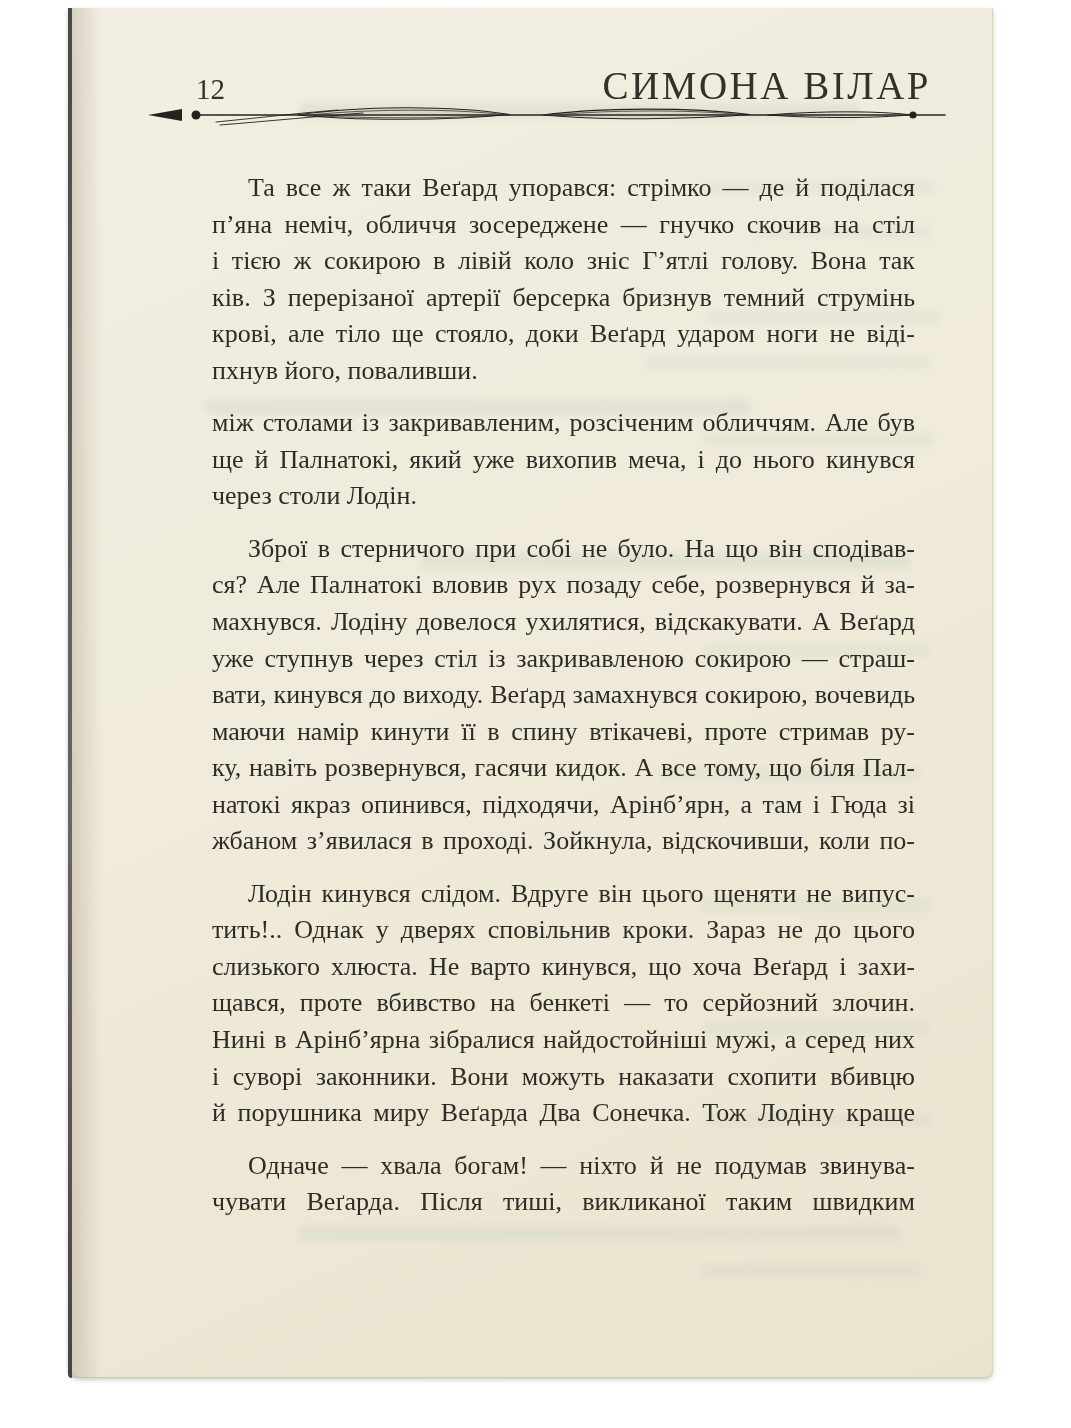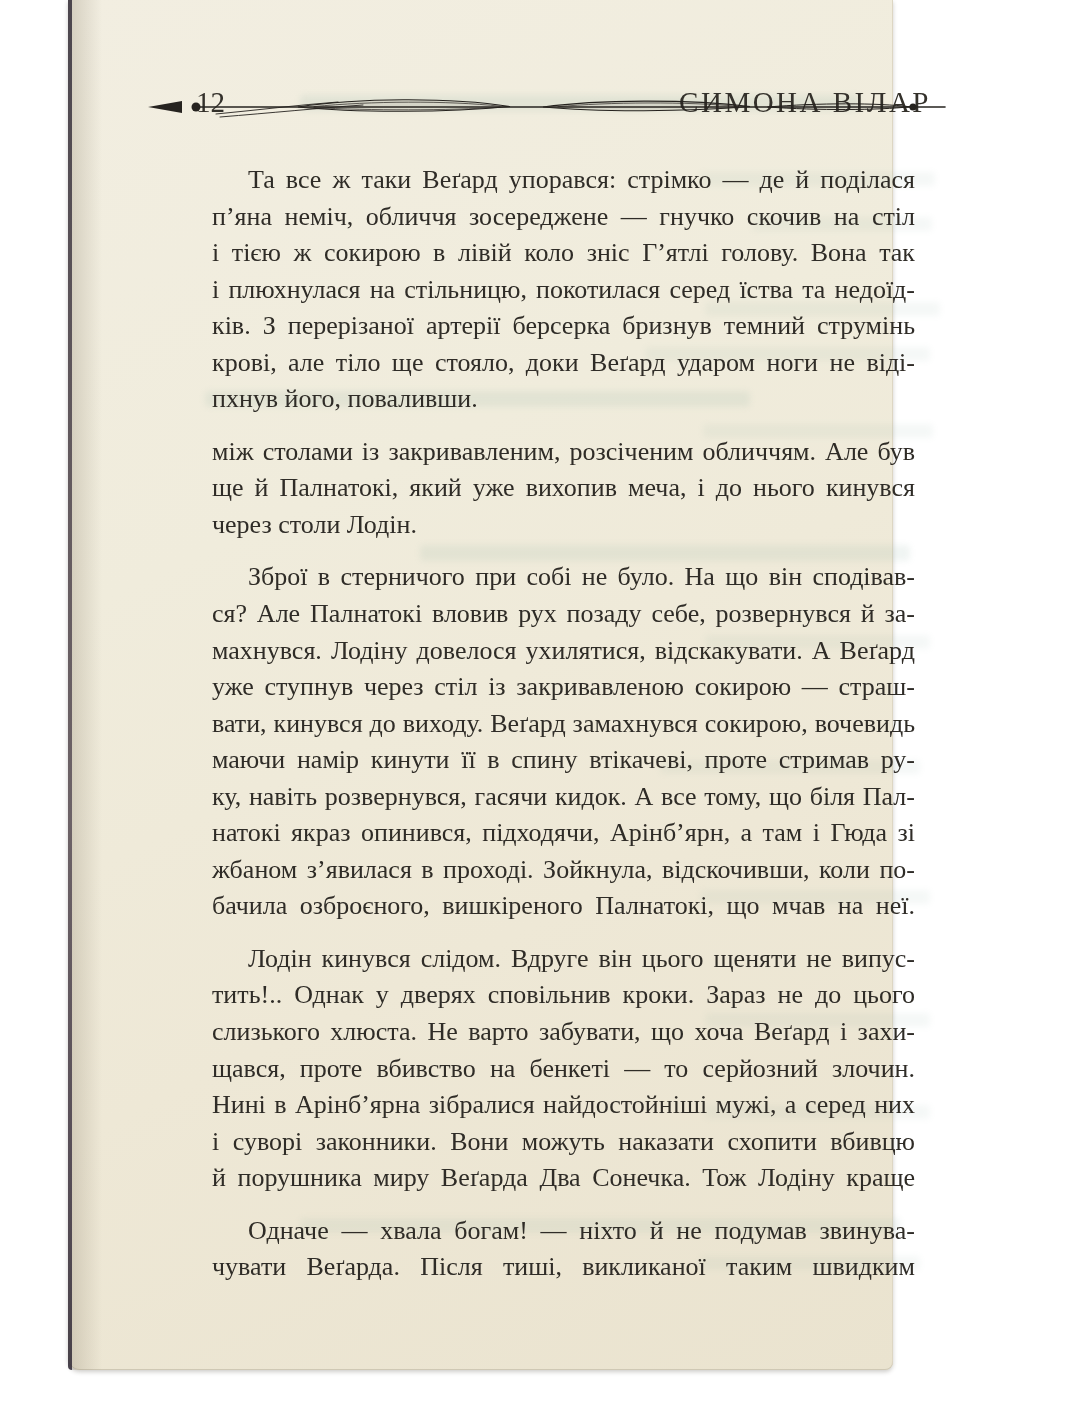--- a/index.html
+++ b/index.html
@@ -13,22 +13,22 @@
   }
   .photo {
     position: relative;
     width: 1071px;
     height: 1428px;
     background: #ffffff;
   }
   .book-page {
     position: absolute;
     left: 68px;
-    top: 0;
-    width: 825px;
+    top: 8px;
+    width: 925px;
     height: 1370px;
     background: linear-gradient(155deg, #f2eee1 0%, #f0ecdc 35%, #eee8d6 65%, #eae3cf 100%);
     border-radius: 0 0 8px 12px;
     box-shadow: 0 2px 4px rgba(60,55,45,0.25), inset 0 -1px 0 #cfc8b4, inset -1px 0 0 #ddd6c3;
   }
   .spine-edge {
     position: absolute;
     left: 0; top: 0;
     width: 4px; height: 100%;
     background: linear-gradient(180deg, #2e2833 0%, #4a4048 35%, #554a52 60%, #3c3240 85%, #2b2430 100%);
@@ -49,24 +49,23 @@
     display: flex;
     justify-content: space-between;
     align-items: baseline;
     color: #34312b;
   }
   .page-number {
     font-size: 29px;
     line-height: 30px;
   }
   .running-author {
-    font-size: 29px;
+    font-size: 39px;
     line-height: 30px;
     letter-spacing: 2.5px;
-    margin-top: 24px;
   }
   .divider {
     position: absolute;
     left: 80px;
     top: 93px;
     width: 800px;
     height: 28px;
   }
   .body-text {
     position: absolute;
@@ -143,46 +142,44 @@
 
         <circle cx="765" cy="14" r="3.6" fill="#26231f" stroke="none"></circle>
       </g>
     </svg>
 
     <main class="body-text">
         <div class="para">
           <div class="line first">Та все ж таки Веґард упорався: стрімко — де й поділася</div>
           <div class="line">п’яна неміч, обличчя зосереджене — гнучко скочив на стіл</div>
           <div class="line">і тією ж сокирою в лівій коло зніс Г’ятлі голову. Вона так</div>
-          <div class="line">і плюхнулася на стільницю, покотилася серед їства та недоїд-</div>
           <div class="line">ків. З перерізаної артерії берсерка бризнув темний струмінь</div>
           <div class="line">крові, але тіло ще стояло, доки Веґард ударом ноги не віді-</div>
           <div class="line short">пхнув його, поваливши.</div>
         </div>
         <div class="para">
           <div class="line">між столами із закривавленим, розсіченим обличчям. Але був</div>
           <div class="line">ще й Палнатокі, який уже вихопив меча, і до нього кинувся</div>
           <div class="line short">через столи Лодін.</div>
         </div>
         <div class="para">
           <div class="line first">Зброї в стерничого при собі не було. На що він сподівав-</div>
           <div class="line">ся? Але Палнатокі вловив рух позаду себе, розвернувся й за-</div>
           <div class="line">махнувся. Лодіну довелося ухилятися, відскакувати. А Веґард</div>
           <div class="line">уже ступнув через стіл із закривавленою сокирою — страш-</div>
           <div class="line">вати, кинувся до виходу. Веґард замахнувся сокирою, вочевидь</div>
           <div class="line">маючи намір кинути її в спину втікачеві, проте стримав ру-</div>
           <div class="line">ку, навіть розвернувся, гасячи кидок. А все тому, що біля Пал-</div>
           <div class="line">натокі якраз опинився, підходячи, Арінб’ярн, а там і Гюда зі</div>
           <div class="line">жбаном з’явилася в проході. Зойкнула, відскочивши, коли по-</div>
-          <div class="line">бачила озброєного, вишкіреного Палнатокі, що мчав на неї.</div>
         </div>
         <div class="para">
           <div class="line first">Лодін кинувся слідом. Вдруге він цього щеняти не випус-</div>
           <div class="line">тить!.. Однак у дверях сповільнив кроки. Зараз не до цього</div>
-          <div class="line">слизького хлюста. Не варто забувати, що хоча Веґард і захи-</div>
+          <div class="line">слизького хлюста. Не варто кинувся, що хоча Веґард і захи-</div>
           <div class="line">щався, проте вбивство на бенкеті — то серйозний злочин.</div>
           <div class="line">Нині в Арінб’ярна зібралися найдостойніші мужі, а серед них</div>
           <div class="line">і суворі законники. Вони можуть наказати схопити вбивцю</div>
           <div class="line">й порушника миру Веґарда Два Сонечка. Тож Лодіну краще</div>
         </div>
         <div class="para">
           <div class="line first">Одначе — хвала богам! — ніхто й не подумав звинува-</div>
           <div class="line">чувати Веґарда. Після тиші, викликаної таким швидким</div>
         </div>
       </main>

